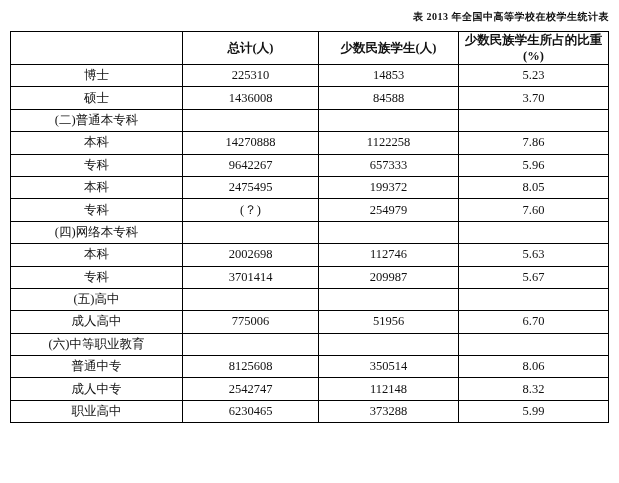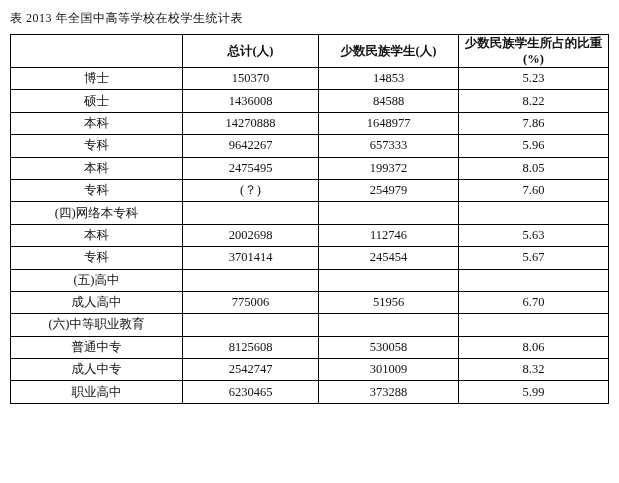--- a/index.html
+++ b/index.html
@@ -15,23 +15,23 @@
     position: relative;
     overflow: hidden;
   }
   .page {
     width: 619px;
     height: 483px;
     box-sizing: border-box;
     padding: 8px 10px 0 10px;
   }
   .caption {
-    text-align: left;
-    font-size: 12px;
-    font-weight: normal;
+    text-align: right;
+    font-size: 10px;
+    font-weight: bold;
     letter-spacing: 0.5px;
     margin: 2px 0 7px 0;
     white-space: nowrap;
   }
   table.stats {
     border-collapse: collapse;
     width: 598px;
     margin: 0 auto;
     table-layout: fixed;
   }
@@ -84,34 +84,40 @@
       <tr class="hdr-row">
         <th></th>
         <th>总计(人)</th>
         <th>少数民族学生(人)</th>
         <th>少数民族学生所占的比重(%)</th>
       </tr>
     </thead>
     <tbody>
       <tr>
         <td class="label indent">博士</td>
-        <td class="num">150370</td>
+        <td class="num">225310</td>
         <td class="num">14853</td>
         <td class="num">5.23</td>
       </tr>
       <tr>
         <td class="label indent">硕士</td>
         <td class="num">1436008</td>
         <td class="num">84588</td>
-        <td class="num">8.22</td>
+        <td class="num">3.70</td>
+      </tr>
+      <tr>
+        <td class="label">(二)普通本专科</td>
+        <td class="num"></td>
+        <td class="num"></td>
+        <td class="num"></td>
       </tr>
       <tr>
         <td class="label indent">本科</td>
         <td class="num">14270888</td>
-        <td class="num">1648977</td>
+        <td class="num">1122258</td>
         <td class="num">7.86</td>
       </tr>
       <tr>
         <td class="label indent">专科</td>
         <td class="num">9642267</td>
         <td class="num">657333</td>
         <td class="num">5.96</td>
       </tr>
       <tr>
         <td class="label indent">本科</td>
@@ -133,21 +139,21 @@
       </tr>
       <tr>
         <td class="label indent">本科</td>
         <td class="num">2002698</td>
         <td class="num">112746</td>
         <td class="num">5.63</td>
       </tr>
       <tr>
         <td class="label indent">专科</td>
         <td class="num">3701414</td>
-        <td class="num">245454</td>
+        <td class="num">209987</td>
         <td class="num">5.67</td>
       </tr>
       <tr>
         <td class="label">(五)高中</td>
         <td class="num"></td>
         <td class="num"></td>
         <td class="num"></td>
       </tr>
       <tr>
         <td class="label indent">成人高中</td>
@@ -157,27 +163,27 @@
       </tr>
       <tr>
         <td class="label">(六)中等职业教育</td>
         <td class="num"></td>
         <td class="num"></td>
         <td class="num"></td>
       </tr>
       <tr>
         <td class="label indent">普通中专</td>
         <td class="num">8125608</td>
-        <td class="num">530058</td>
+        <td class="num">350514</td>
         <td class="num">8.06</td>
       </tr>
       <tr>
         <td class="label indent">成人中专</td>
         <td class="num">2542747</td>
-        <td class="num">301009</td>
+        <td class="num">112148</td>
         <td class="num">8.32</td>
       </tr>
       <tr>
         <td class="label indent">职业高中</td>
         <td class="num">6230465</td>
         <td class="num">373288</td>
         <td class="num">5.99</td>
       </tr>
     </tbody>
   </table>

